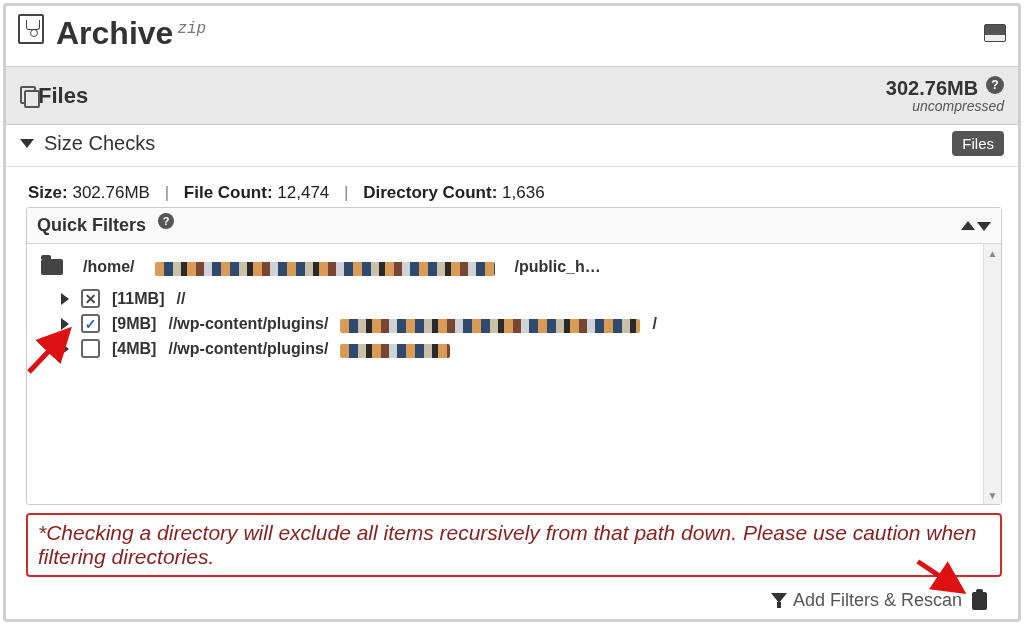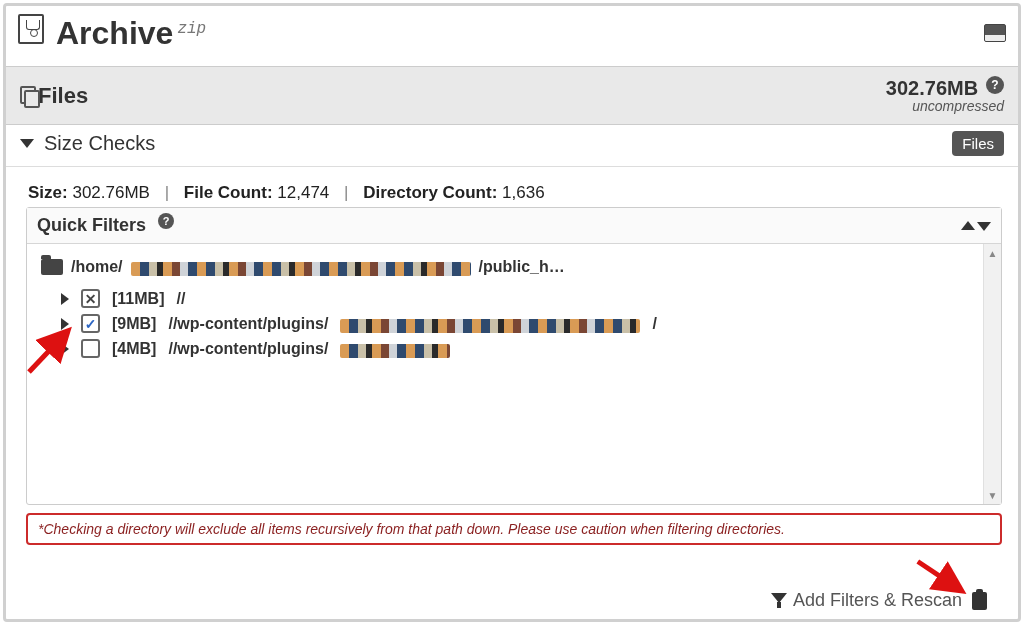--- a/index.html
+++ b/index.html
@@ -210,21 +210,21 @@
     border-left: 1px solid #e0e0e0;
   }
   .qf-scroll .scroll-up, .qf-scroll .scroll-down {
     position: absolute; left: 0; width: 100%; height: 18px;
     display: flex; align-items: center; justify-content: center;
     color: #888; font-size: 10px;
   }
   .qf-scroll .scroll-up { top: 0; }
   .qf-scroll .scroll-down { bottom: 0; }
   .tree-root {
-    display: flex; align-items: center; gap: 8px;
+    display: flex; align-items: center; gap: 20px;
     padding: 4px 8px 10px 8px;
     font-weight: 700;
   }
   .folder-icon {
     width: 22px; height: 16px;
     background: #444;
     border-radius: 2px;
     position: relative;
   }
   .folder-icon::before {
@@ -279,21 +279,21 @@
     pointer-events: none;
   }
   .red-arrow svg { width: 100%; height: 100%; }
   .caution {
     margin: 4px 16px 0 20px;
     padding: 6px 10px;
     border: 2px solid #cc2b2b;
     border-radius: 4px;
     color: #8a1f1f;
     font-style: italic;
-    font-size: 14px;
+    font-size: 21px;
   }
   .footer {
     position: absolute;
     bottom: 8px;
     right: 31px;
     display: flex;
     align-items: center;
     gap: 6px;
     font-size: 18px;
     color: #555;

